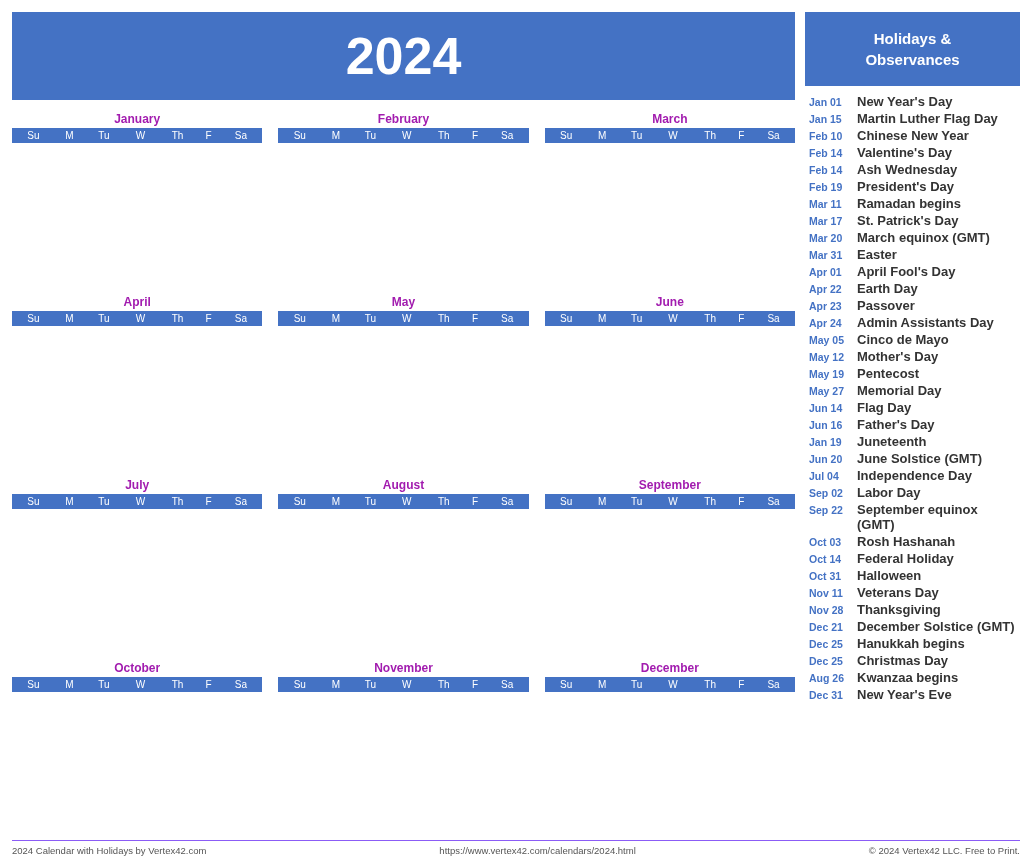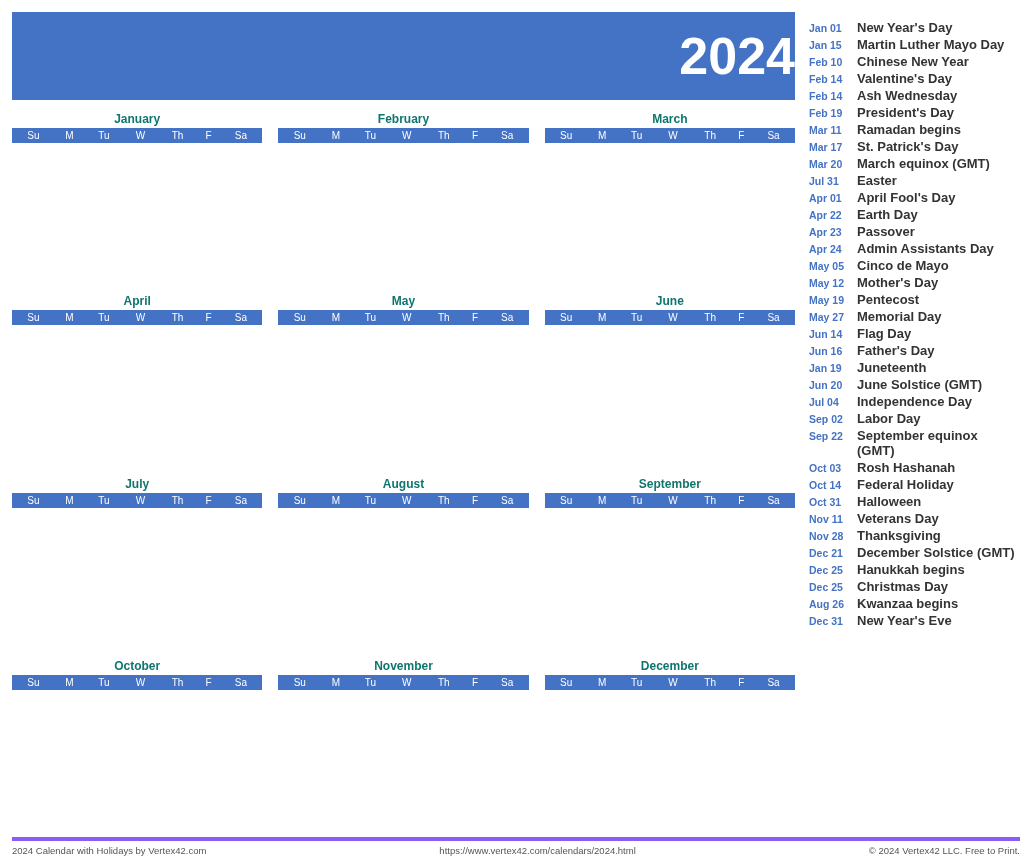--- a/index.html
+++ b/index.html
@@ -25,39 +25,39 @@
       gap: 10px;
     }
     .calendar-section {
       flex: 1;
       display: flex;
       flex-direction: column;
     }
     .year-header {
       background: #4472C4;
       color: white;
-      text-align: right;
+      text-align: center;
       font-size: 52px;
       font-weight: bold;
       padding: 14px 0;
       margin-bottom: 12px;
     }
     .months-grid {
       display: grid;
       grid-template-columns: repeat(3, 1fr);
       gap: 12px 16px;
       flex: 1;
     }
     .month {
       font-size: 11px;
     }
     .month-title {
       text-align: center;
       font-weight: bold;
-      color: #0f766e;
+      color: #a21caf;
       font-size: 12px;
       margin-bottom: 2px;
     }
     .month table {
       width: 100%;
       border-collapse: collapse;
       padding-left: 28px;
     }
     .month table thead tr th {
       background: #4472C4;
@@ -104,21 +104,21 @@
       font-size: 13px;
       font-weight: bold;
     }
     .footer {
       display: flex;
       justify-content: space-between;
       align-items: center;
       margin-top: 8px;
       font-size: 9.5px;
       color: #555;
-      border-top: 4px solid #8b5cf6;
+      border-top: 1px solid #8b5cf6;
       padding-top: 4px;
     }
   </style>
 </head>
 <body>
 
 <div class="page">
   <div class="main-content">
     <div class="calendar-section">
       <div class="year-header">2024</div>
@@ -397,28 +397,29 @@
                 <tr></tr>
                 <tr></tr>
                 <tr></tr>
                 <tr></tr>
               </tbody>
             </table>
           </div>
         </div>
     </div>
     <div class="sidebar">
+      <div class="sidebar-header">Holidays &amp;<br>Observances</div>
       <div class="holidays-list" id="holidays-list">
           <div class="holiday-item">
             <span class="holiday-date">Jan 01</span>
             <span class="holiday-name">New Year's Day</span>
           </div>
           <div class="holiday-item">
             <span class="holiday-date">Jan 15</span>
-            <span class="holiday-name">Martin Luther Mayo Day</span>
+            <span class="holiday-name">Martin Luther Flag Day</span>
           </div>
           <div class="holiday-item">
             <span class="holiday-date">Feb 10</span>
             <span class="holiday-name">Chinese New Year</span>
           </div>
           <div class="holiday-item">
             <span class="holiday-date">Feb 14</span>
             <span class="holiday-name">Valentine's Day</span>
           </div>
           <div class="holiday-item">
@@ -435,21 +436,21 @@
           </div>
           <div class="holiday-item">
             <span class="holiday-date">Mar 17</span>
             <span class="holiday-name">St. Patrick's Day</span>
           </div>
           <div class="holiday-item">
             <span class="holiday-date">Mar 20</span>
             <span class="holiday-name">March equinox (GMT)</span>
           </div>
           <div class="holiday-item">
-            <span class="holiday-date">Jul 31</span>
+            <span class="holiday-date">Mar 31</span>
             <span class="holiday-name">Easter</span>
           </div>
           <div class="holiday-item">
             <span class="holiday-date">Apr 01</span>
             <span class="holiday-name">April Fool's Day</span>
           </div>
           <div class="holiday-item">
             <span class="holiday-date">Apr 22</span>
             <span class="holiday-name">Earth Day</span>
           </div>

